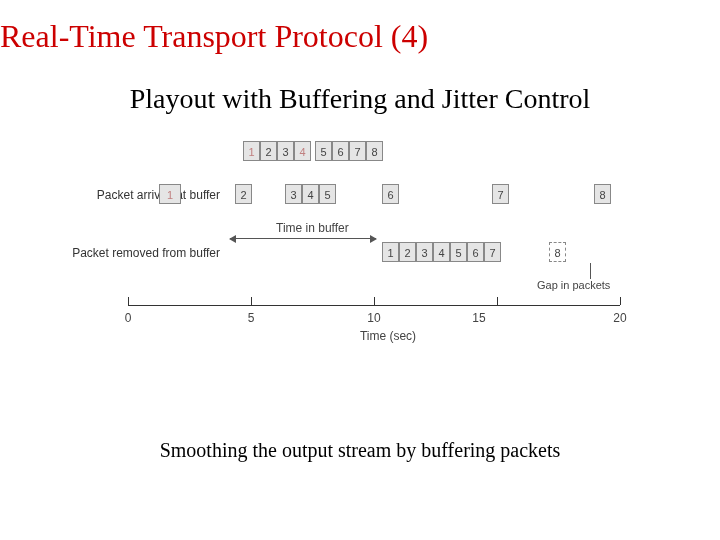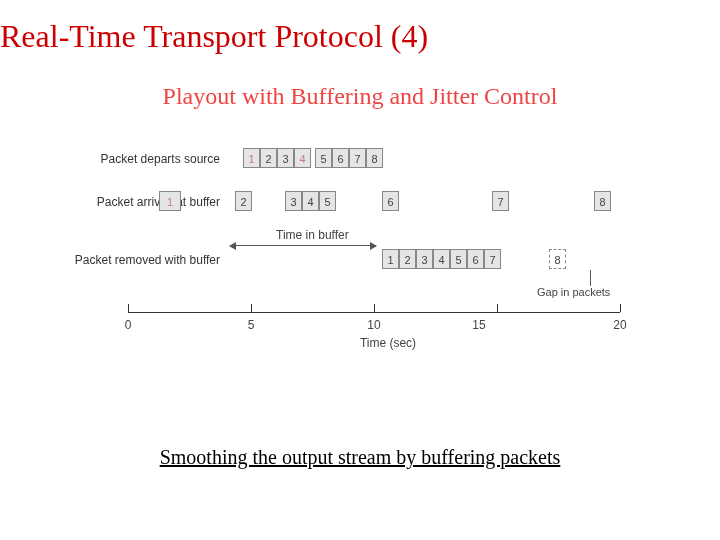--- a/index.html
+++ b/index.html
@@ -10,33 +10,32 @@
     height:540px;
     overflow:hidden;
   }
   .title{
     color:#cc0000;
     font-size:32px;
     margin:18px 0 8px;
     font-weight:normal;
   }
   .subtitle{
-    color:#ef4444;
-    font-size:24px;
+    color:#000000;
+    font-size:28px;
     text-align:center;
-    margin:28px 0 36px;
+    margin:28px 0 24px;
     font-weight:normal;
   }
   .caption{
     color:#000;
     font-size:20px;
     text-align:center;
     margin-top:70px;
     font-weight:normal;
-    text-decoration:underline;
   }
   .chart{
     position:relative;
     width:640px;
     height:230px;
     margin:0 auto;
     font-family:Arial,Helvetica,sans-serif;
     font-size:12px;
     color:#333;
   }
@@ -120,41 +119,40 @@
   }
 </style>
 </head>
 <body>
 
 <h1 class="title">Real-Time Transport Protocol (4)</h1>
 <h2 class="subtitle">Playout with Buffering and Jitter Control</h2>
 
 <div class="chart">
 
-  <div class="row-label" style="top:6px">Packet departs source</div>
   <div class="pkt" style="top:2px;left:203px"><span class="hl">1</span></div>
   <div class="pkt" style="top:2px;left:220px">2</div>
   <div class="pkt" style="top:2px;left:237px">3</div>
   <div class="pkt" style="top:2px;left:254px"><span class="hl">4</span></div>
   <div class="pkt" style="top:2px;left:275px">5</div>
   <div class="pkt" style="top:2px;left:292px">6</div>
   <div class="pkt" style="top:2px;left:309px">7</div>
   <div class="pkt" style="top:2px;left:326px">8</div>
 
   <div class="row-label" style="top:49px">Packet arrives at buffer</div>
   <div class="pkt" style="top:45px;left:119px;width:22px"><span class="hl">1</span></div>
   <div class="pkt" style="top:45px;left:195px">2</div>
   <div class="pkt" style="top:45px;left:245px">3</div>
   <div class="pkt" style="top:45px;left:262px">4</div>
   <div class="pkt" style="top:45px;left:279px">5</div>
   <div class="pkt" style="top:45px;left:342px">6</div>
   <div class="pkt" style="top:45px;left:452px">7</div>
   <div class="pkt" style="top:45px;left:554px">8</div>
 
-  <div class="row-label" style="top:107px">Packet removed with buffer</div>
+  <div class="row-label" style="top:107px">Packet removed from buffer</div>
   <div class="tib-arrow" style="top:99px;left:190px;width:146px"></div>
   <div class="tib-label" style="top:82px;left:236px">Time in buffer</div>
   <div class="pkt" style="top:103px;left:342px">1</div>
   <div class="pkt" style="top:103px;left:359px">2</div>
   <div class="pkt" style="top:103px;left:376px">3</div>
   <div class="pkt" style="top:103px;left:393px">4</div>
   <div class="pkt" style="top:103px;left:410px">5</div>
   <div class="pkt" style="top:103px;left:427px">6</div>
   <div class="pkt" style="top:103px;left:444px">7</div>
   <div class="pkt dashed" style="top:103px;left:509px">8</div>

